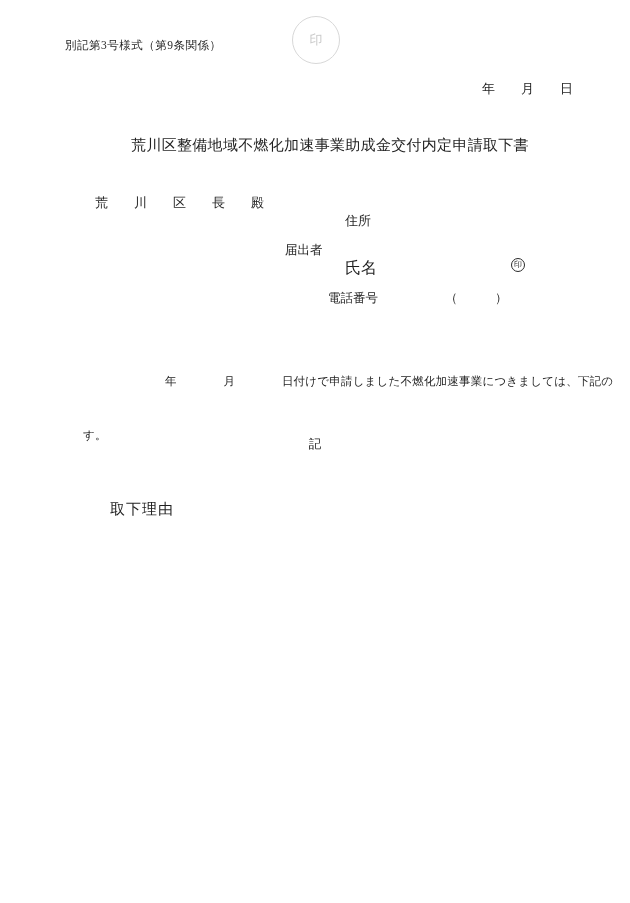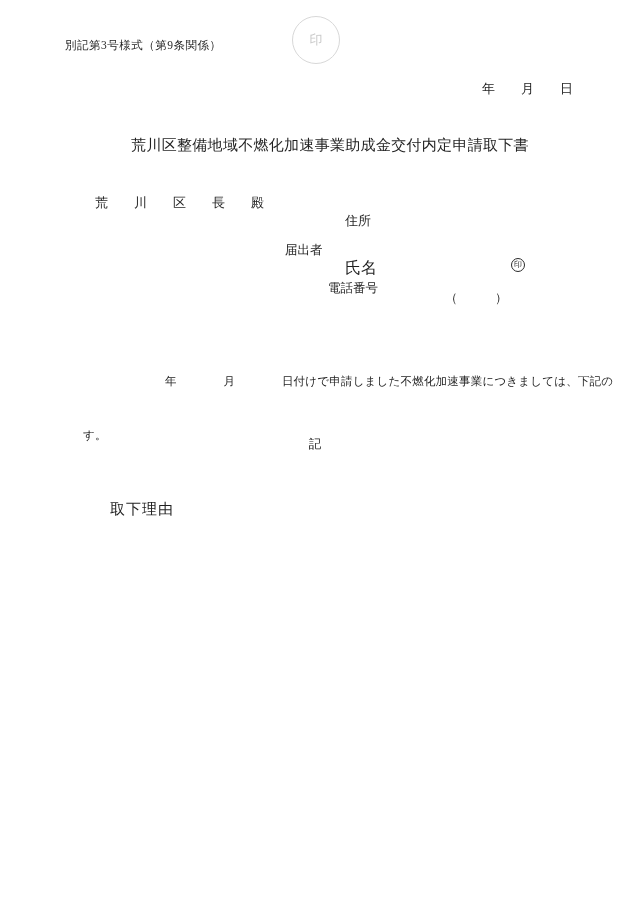--- a/index.html
+++ b/index.html
@@ -70,21 +70,21 @@
     align-items: center;
     justify-content: center;
     box-sizing: border-box;
   }
   .seal-mark span {
     font-size: 8px;
     color: #2a2a2a;
     line-height: 1;
   }
 
-  .phone-label { left: 328px; top: 280px; font-size: 12.5px; }
+  .phone-label { left: 328px; top: 290px; font-size: 12.5px; }
   .phone-blank { left: 445px; top: 290px; font-size: 12.5px; }
 
   .body-text {
     left: 83px; top: 336px;
     width: 500px;
     font-size: 11.5px;
     line-height: 18px;
     letter-spacing: 0.2px;
   }
   .body-text div { white-space: pre; }

